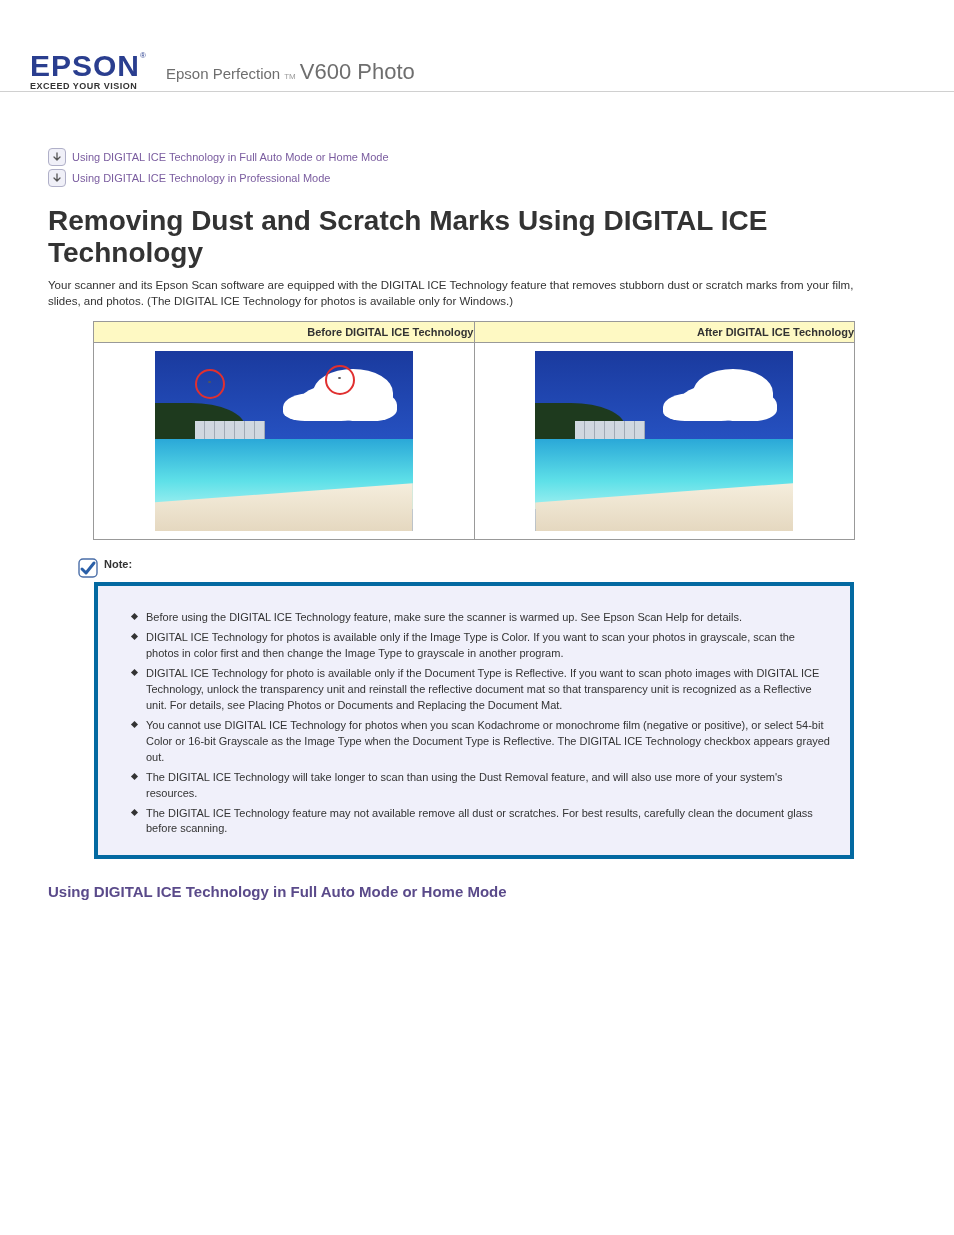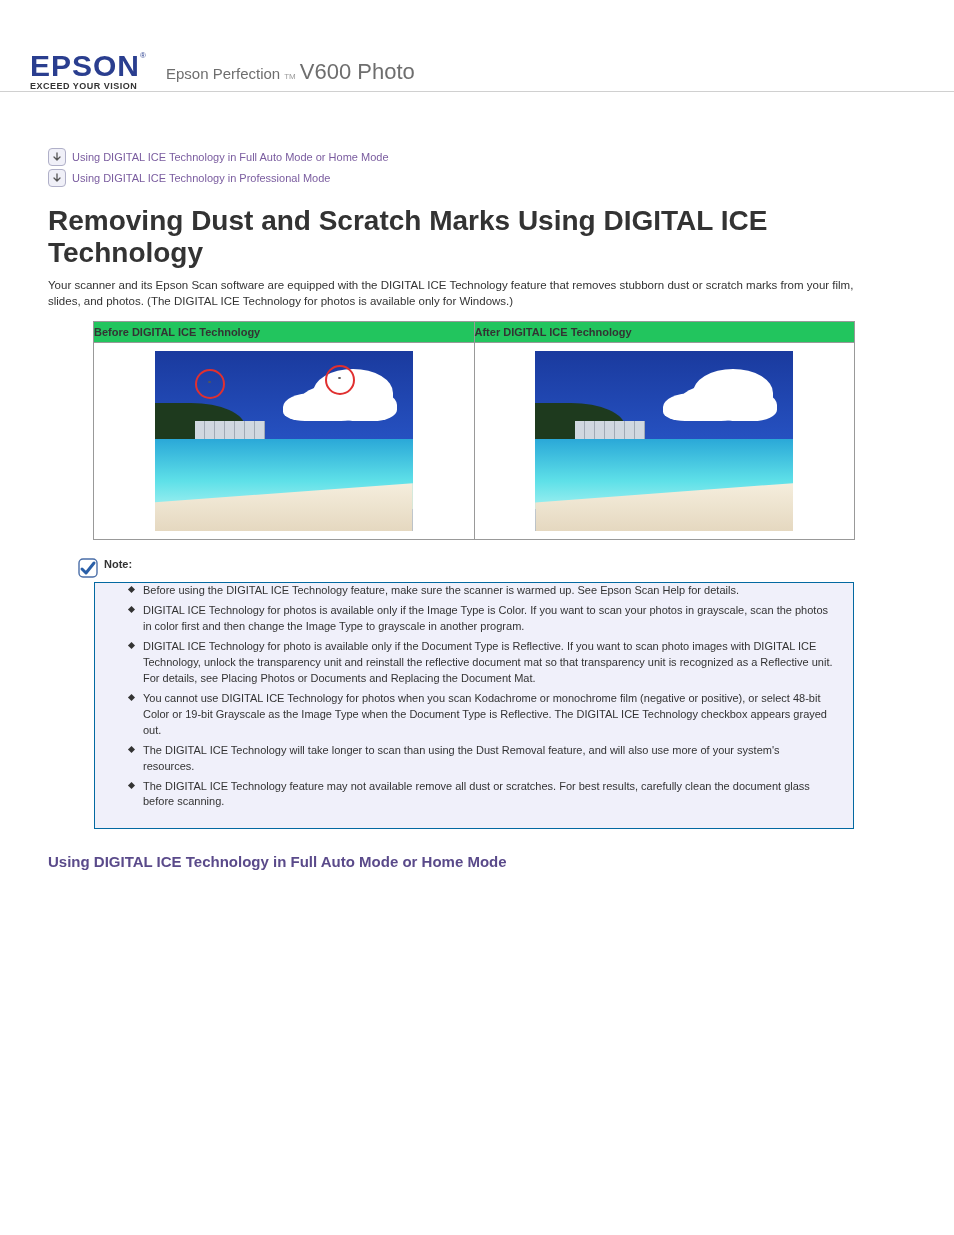--- a/index.html
+++ b/index.html
@@ -76,23 +76,23 @@
     width: 762px;
     margin-left: 45px;
     border-collapse: collapse;
     font-size: 11px;
   }
   .compare-table th, .compare-table td {
     border: 1px solid #999;
     vertical-align: top;
   }
   .compare-table th {
-    background: #22c55e;
+    background: #fef9c3;
     font-weight: bold;
-    text-align: left;
+    text-align: right;
     padding: 4px 0;
   }
   .compare-table td { padding: 8px; text-align: center; }
   .beach {
     width: 258px; height: 180px;
     margin: 0 auto;
     position: relative;
     overflow: hidden;
   }
   .sky { position:absolute; inset:0; background: linear-gradient(#1a3a9e 0%, #2754c5 55%, #3d7bd4 55%); }
@@ -129,23 +129,23 @@
   .note-block { margin: 18px 0 0 30px; }
   .note-head { display:flex; align-items:flex-start; gap:6px; margin-bottom:4px; }
   .note-icon {
     width:20px; height:20px;
     display:flex; justify-content:center; align-items:center;
   }
   .note-icon svg { width:20px; height:20px; }
   .note-label { font-size: 11px; color:#333; font-weight:bold; }
 
   .note-box {
-    border: 1px solid #0369a1;
+    border: 4px solid #0369a1;
     background: #f0f0fa;
-    padding: 0 20px 14px 20px;
+    padding: 24px 20px 14px 20px;
     margin-left: 16px;
     width: 760px;
   }
   .note-box ul { list-style: none; padding-left: 14px; }
   .note-box li {
     position: relative;
     padding-left: 14px;
     font-size: 11px;
     line-height: 1.45;
     margin-bottom: 4px;
@@ -250,21 +250,21 @@
           <path d="M4 11 l4 4 l8 -10" stroke="#2a5fa8" stroke-width="3" fill="none" stroke-linecap="round" stroke-linejoin="round"></path>
         </svg>
       </span>
       <span class="note-label">Note:</span>
     </div>
     <div class="note-box">
       <ul>
         <li>Before using the DIGITAL ICE Technology feature, make sure the scanner is warmed up. See Epson Scan Help for details.</li>
         <li>DIGITAL ICE Technology for photos is available only if the Image Type is Color. If you want to scan your photos in grayscale, scan the photos in color first and then change the Image Type to grayscale in another program.</li>
         <li>DIGITAL ICE Technology for photo is available only if the Document Type is Reflective. If you want to scan photo images with DIGITAL ICE Technology, unlock the transparency unit and reinstall the reflective document mat so that transparency unit is recognized as a Reflective unit. For details, see Placing Photos or Documents and Replacing the Document Mat.</li>
-        <li>You cannot use DIGITAL ICE Technology for photos when you scan Kodachrome or monochrome film (negative or positive), or select 48-bit Color or 19-bit Grayscale as the Image Type when the Document Type is Reflective. The DIGITAL ICE Technology checkbox appears grayed out.</li>
+        <li>You cannot use DIGITAL ICE Technology for photos when you scan Kodachrome or monochrome film (negative or positive), or select 54-bit Color or 16-bit Grayscale as the Image Type when the Document Type is Reflective. The DIGITAL ICE Technology checkbox appears grayed out.</li>
         <li>The DIGITAL ICE Technology will take longer to scan than using the Dust Removal feature, and will also use more of your system's resources.</li>
         <li>The DIGITAL ICE Technology feature may not available remove all dust or scratches. For best results, carefully clean the document glass before scanning.</li>
       </ul>
     </div>
   </div>
 
   <div class="section-anchor">Using DIGITAL ICE Technology in Full Auto Mode or Home Mode</div>
 
 </div>
 

